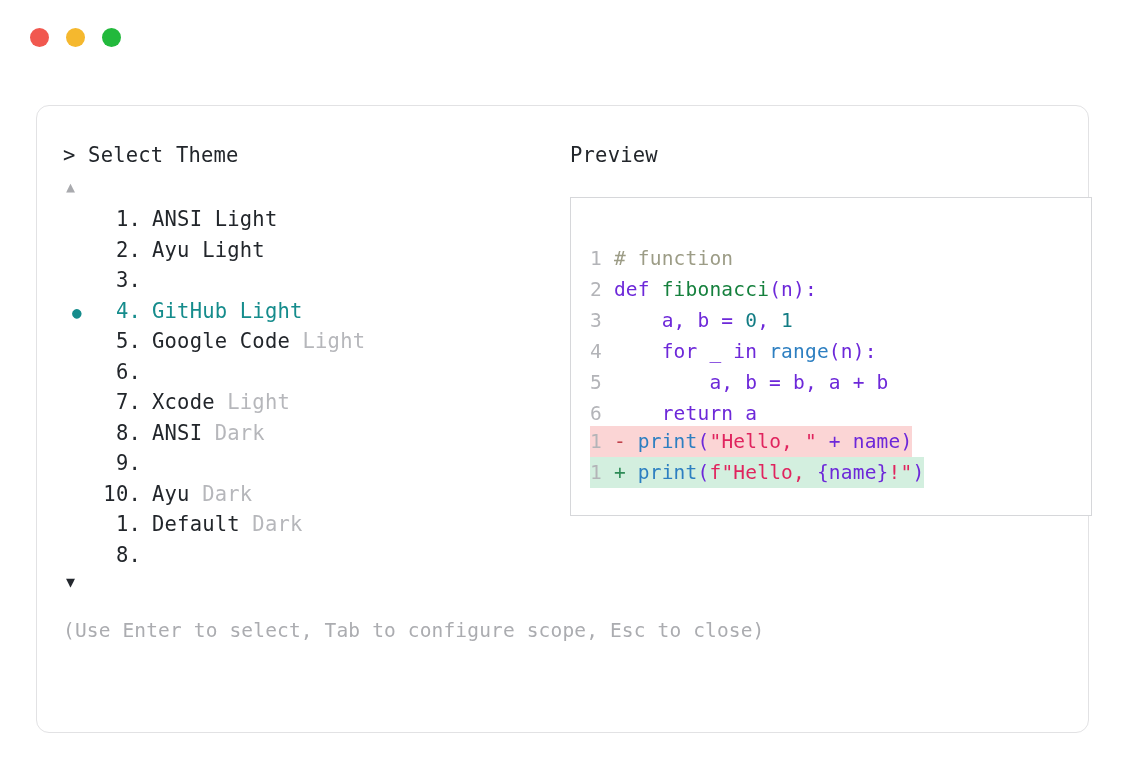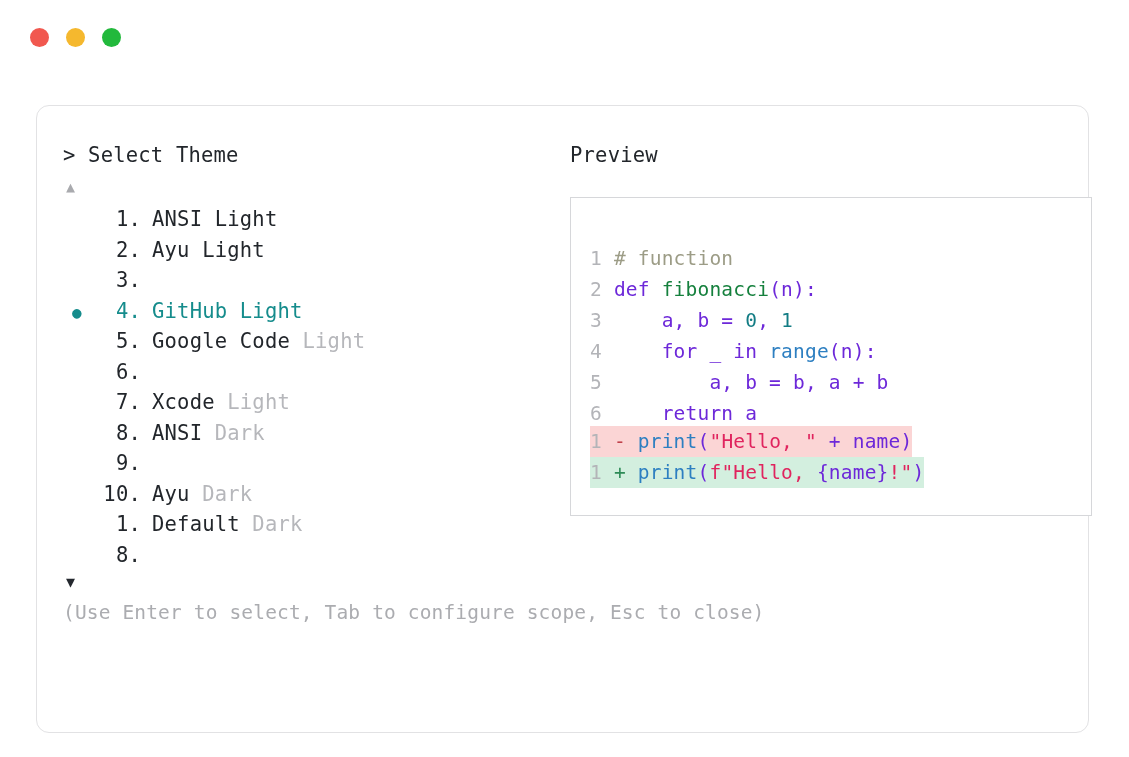--- a/index.html
+++ b/index.html
@@ -124,21 +124,21 @@
     color: #B6B7BB;
   }
   .theme-row.selected .num-cell,
   .theme-row.selected .name-cell,
   .theme-row.selected .variant,
   .theme-row.selected .variant.dim {
     color: #158C8C;
   }
 
   .hint {
-    margin-top: 8px;
+    margin-top: 26px;
     font-size: 19.5px;
     line-height: 26px;
     color: #ABACB0;
     white-space: pre;
     letter-spacing: 0.15px;
   }
 
   
   .right-col {
     margin-left: 29px;

